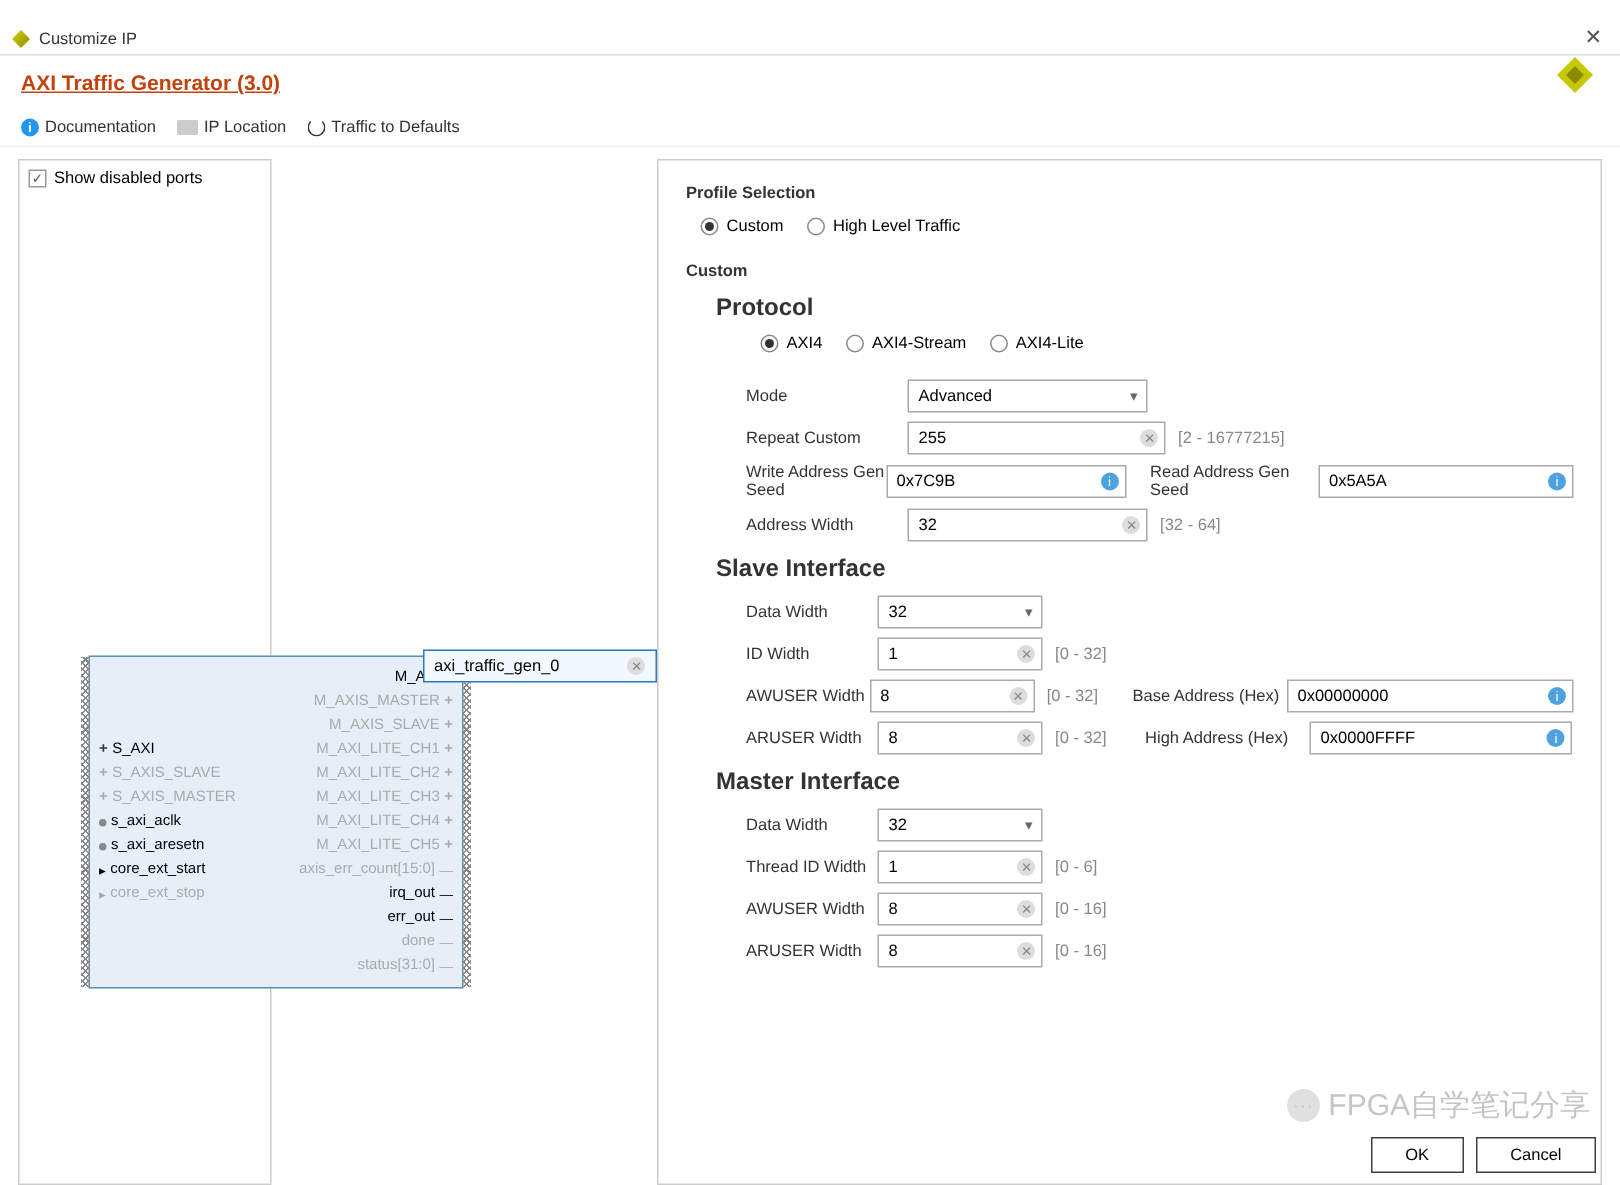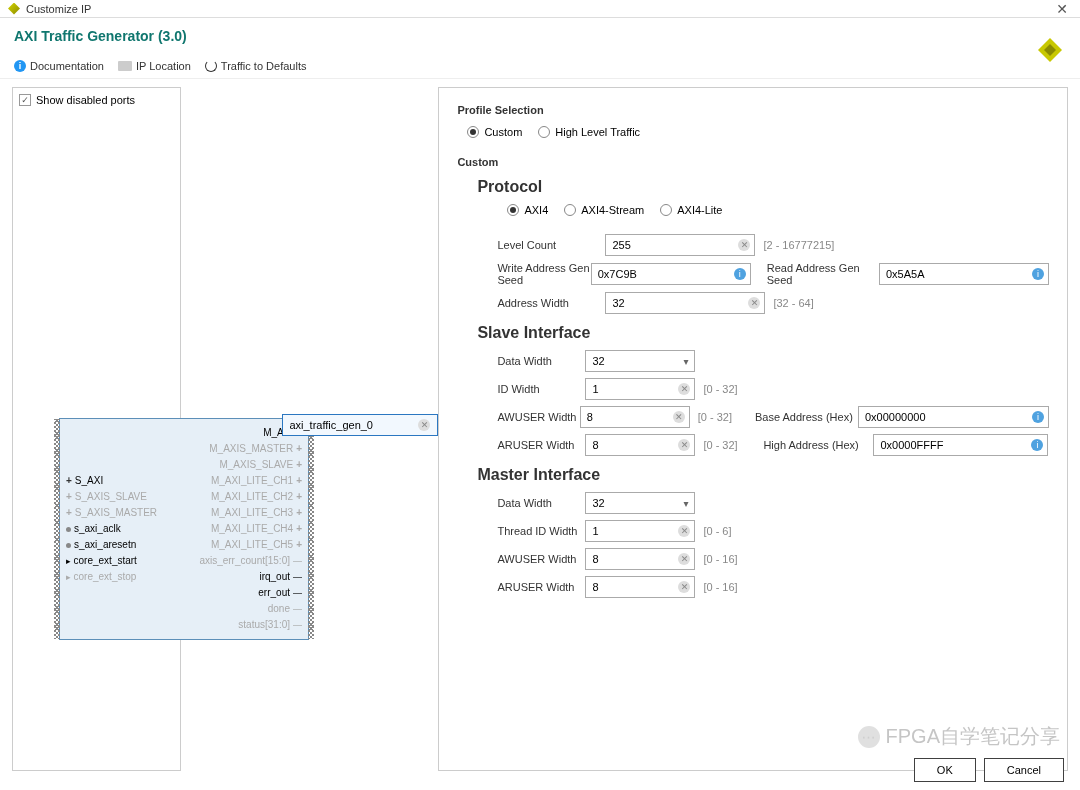--- a/index.html
+++ b/index.html
@@ -1,21 +1,21 @@
 <!DOCTYPE html>
 <html><head>
 <meta charset="utf-8">
 <style>
 * { box-sizing: border-box; font-family: Arial, sans-serif; }
 body { margin: 0; background: #fff; font-size: 11px; width: 1080px; height: 790px; overflow: hidden; position: relative; }
-.titlebar { display: flex; align-items: center; padding: 4px 8px; border-bottom: 1px solid #ddd; height: 18px; }
+.titlebar { display: flex; align-items: flex-end; padding: 4px 8px; border-bottom: 1px solid #ddd; height: 37px; }
 .logo { width: 12px; height: 12px; background: linear-gradient(135deg, #d4d400 0%, #8b8b00 100%); clip-path: polygon(50% 0%, 100% 50%, 50% 100%, 0% 50%); margin-right: 6px; }
 .titlebar-text { font-size: 11px; color: #333; flex: 1; }
 .close-x { font-size: 14px; cursor: pointer; color: #555; padding: 0 4px; }
-.header { padding: 10px 14px; font-weight: bold; font-size: 14px; color: #0f766e; display: flex; align-items: center; }
+.header { padding: 10px 14px; font-weight: bold; font-size: 14px; color: #c2410c; display: flex; align-items: center; text-decoration: underline; }
 .header-logo { position: absolute; right: 18px; top: 38px; width: 24px; height: 24px; }
 .header-logo svg { width: 24px; height: 24px; }
 .toolbar { padding: 6px 14px; display: flex; gap: 14px; align-items: center; border-bottom: 1px solid #eee; }
 .tool-item { display: flex; align-items: center; gap: 4px; color: #333; font-size: 11px; cursor: pointer; }
 .info-icon { width: 12px; height: 12px; border-radius: 50%; background: #2196f3; color: #fff; display: inline-flex; align-items: center; justify-content: center; font-size: 9px; font-weight: bold; }
 .folder-icon { width: 14px; height: 10px; background: #ccc; border-radius: 1px; }
 .refresh-icon { width: 12px; height: 12px; border: 1.5px solid #333; border-radius: 50%; border-top-color: transparent; position: relative; }
 .main { display: flex; padding: 8px 12px; gap: 6px; height: 700px; }
 .left-panel { width: 348px; border: 1px solid #ccc; padding: 6px; position: relative; }
 .checkbox-row { display: flex; align-items: center; gap: 5px; }
@@ -254,22 +254,28 @@
             <div class="radio-opt">
                 <span class="radio"></span>
                 <span>AXI4-Stream</span>
               </div>
             <div class="radio-opt">
                 <span class="radio"></span>
                 <span>AXI4-Lite</span>
               </div>
           </div>
           <div class="form-row">
-            <span class="form-label">Level Count</span>
-            <div class="input-wrap"><input class="text-input" style="width: 150px;" value="255"><span class="input-icon icon-clear">✕</span></div>
+            <span class="form-label">Mode</span>
+            <div class="select-box" style="width:160px;">
+                <span>Advanced</span>
+              </div>
+          </div>
+          <div class="form-row">
+            <span class="form-label">Repeat Custom</span>
+            <div class="input-wrap"><input class="text-input" style="width: 172px;" value="255"><span class="input-icon icon-clear">✕</span></div>
             <span class="hint">[2 - 16777215]</span>
           </div>
           <div class="form-row">
             <span class="form-label">Write Address Gen Seed</span>
             <div class="input-wrap"><input class="text-input" style="width: 160px;" value="0x7C9B"><span class="input-icon icon-info">i</span></div>
             <span class="second-col-label" style="width:130px;">Read Address Gen Seed</span>
             <div class="input-wrap"><input class="text-input" style="width: 170px;" value="0x5A5A"><span class="input-icon icon-info">i</span></div>
           </div>
           <div class="form-row">
             <span class="form-label">Address Width</span>

